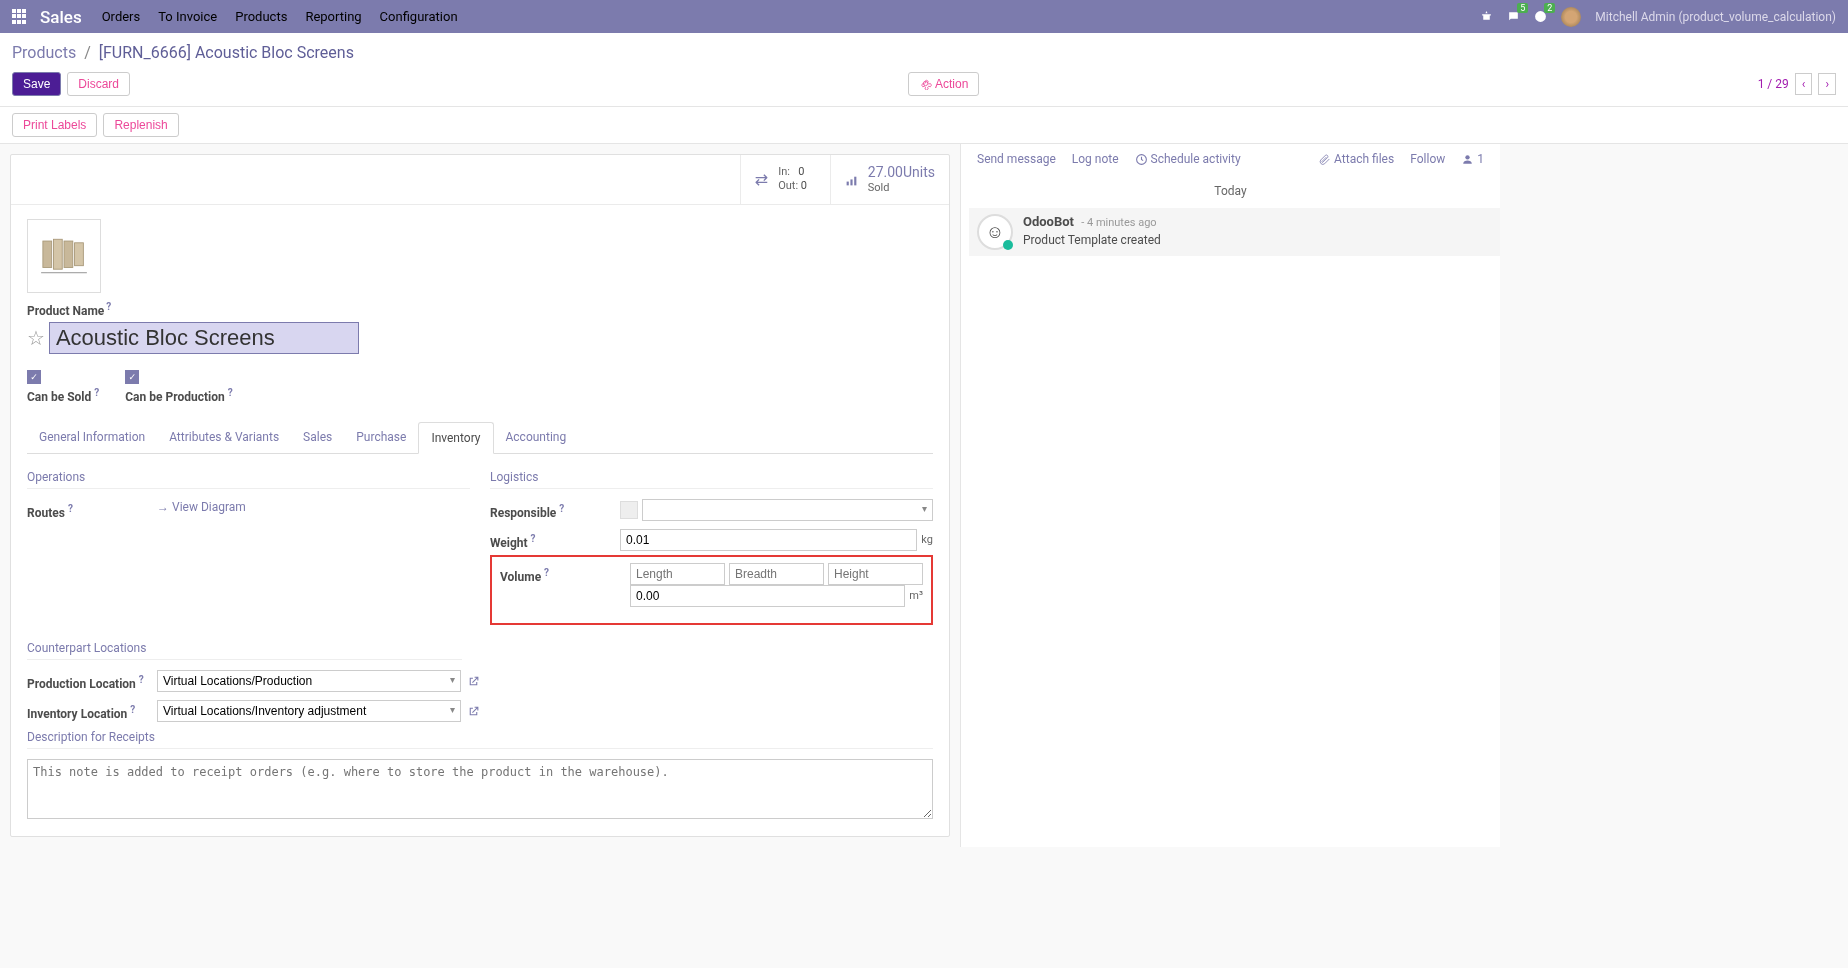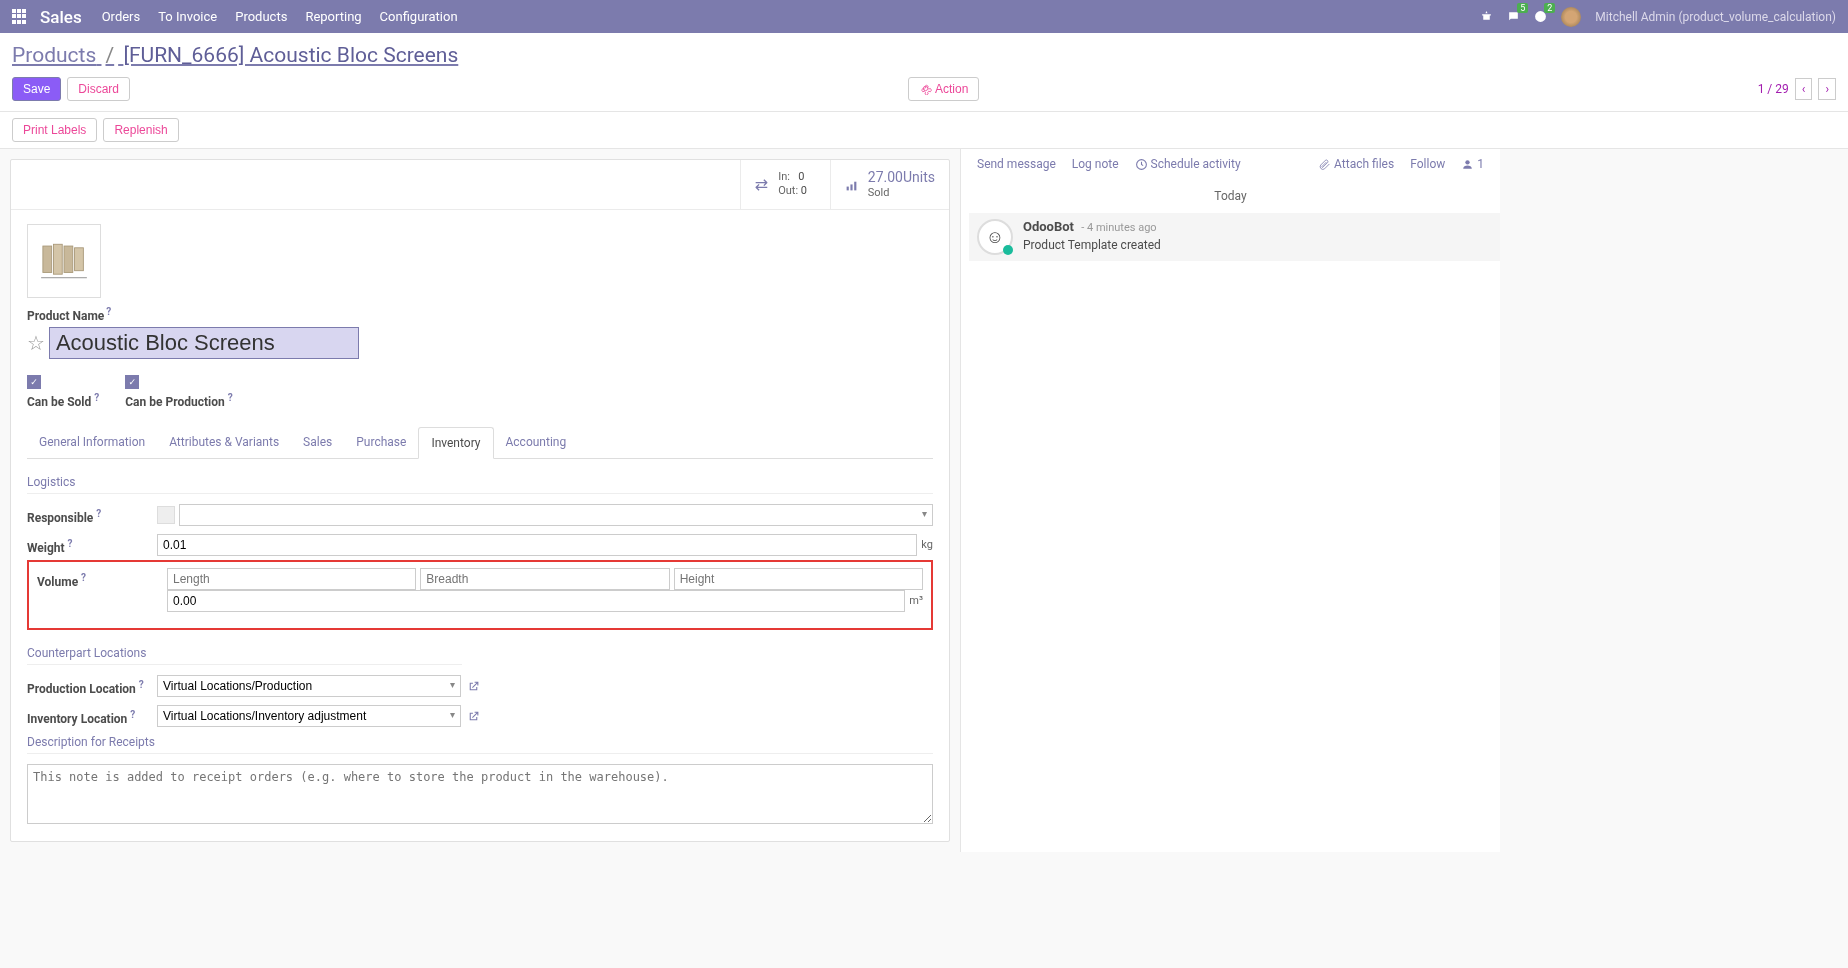--- a/index.html
+++ b/index.html
@@ -4,37 +4,37 @@
 <style>
 * { margin: 0; padding: 0; box-sizing: border-box; }
 body { font-family: -apple-system, BlinkMacSystemFont, "Segoe UI", Roboto, sans-serif; font-size: 13px; color: #4c4c4c; background: #f9f9f9; }
 
 
 .topnav { background: #7c7bad; height: 33px; display: flex; align-items: center; padding: 0 12px; color: #fff; }
 .topnav .apps-icon { width: 16px; height: 16px; margin-right: 12px; display: inline-flex; flex-wrap: wrap; gap: 1px; }
 .topnav .apps-icon span { width: 4px; height: 4px; background: #fff; }
 .topnav .brand { font-size: 17px; font-weight: 500; margin-right: 20px; }
 .topnav .menu { display: flex; gap: 18px; flex: 1; }
-.topnav .menu a { color: #ffffff; font-size: 13px; cursor: pointer; }
+.topnav .menu a { color: #000000; font-size: 13px; cursor: pointer; }
 .topnav .right { display: flex; align-items: center; gap: 14px; }
 .topnav .icon-btn { position: relative; color: #fff; cursor: pointer; }
 .topnav .badge { position: absolute; top: -6px; right: -8px; background: #4caf50; color: #fff; font-size: 9px; padding: 0 3px; border-radius: 2px; }
 .topnav .avatar { width: 20px; height: 20px; border-radius: 50%; background: radial-gradient(circle, #d4a574 40%, #8b6f47 100%); display: inline-block; }
 .topnav .user { font-size: 12px; color: #dcd9ea; }
 
 
 .breadcrumbs { background: #fff; padding: 10px 12px 4px; }
-.breadcrumbs .path { font-size: 21px; color: #7c7bad; text-decoration: underline; }
+.breadcrumbs .path { font-size: 16px; color: #7c7bad; }
 .breadcrumbs .path .sep { color: #888; margin: 0 4px; }
 .breadcrumbs .path .current { color: #5f5e97; }
 
 
 .controlbar { background: #fff; padding: 6px 12px 10px; display: flex; align-items: center; border-bottom: 1px solid #e5e5e5; }
 .btn { border: 1px solid #ccc; background: #fff; padding: 4px 10px; font-size: 12px; cursor: pointer; border-radius: 3px; color: #ec4899; }
-.btn.primary { background: #8b5cf6; color: #fff; border-color: #7c7bad; }
+.btn.primary { background: #4c1d95; color: #fff; border-color: #7c7bad; }
 .controlbar .btn { margin-right: 6px; }
 .controlbar .center { flex: 1; display: flex; justify-content: center; }
 .controlbar .pager { display: flex; align-items: center; gap: 6px; font-size: 12px; color: #a21caf; }
 .controlbar .pager .nav-btn { border: 1px solid #ccc; padding: 3px 6px; cursor: pointer; background: #fff; }
 
 
 .actionrow { background: #fff; padding: 6px 12px; border-bottom: 1px solid #e5e5e5; display: flex; gap: 6px; }
 
 
 .main { display: flex; }
@@ -245,20 +245,29 @@
           <div class="tab">Attributes &amp; Variants</div>
           <div class="tab">Sales</div>
           <div class="tab">Purchase</div>
           <div class="tab active">Inventory</div>
           <div class="tab">Accounting</div>
         </div>
 
         <div class="tab-content">
           <div class="cols">
 
+            <div class="col">
+              <div class="section-title">Operations</div>
+              <div class="field-row">
+                <div class="lbl"><span>Routes</span> <span class="help" style="color:#7c7bad;font-size:10px;vertical-align:super">?</span></div>
+                <div class="ctrl">
+                  <span class="link">→ <span>View Diagram</span></span>
+                </div>
+              </div>
+            </div>
 
             <div class="col">
               <div class="section-title">Logistics</div>
               <div class="field-row">
                 <div class="lbl"><span>Responsible</span> <span class="help" style="color:#7c7bad;font-size:10px;vertical-align:super">?</span></div>
                 <div class="ctrl">
                   <div style="display:flex;gap:4px;align-items:center">
                     <span style="width:18px;height:18px;background:#eee;border:1px solid #ddd"></span>
                     <div class="select-wrap" style="flex:1"><input class="input" style=""></div>
                   </div>

